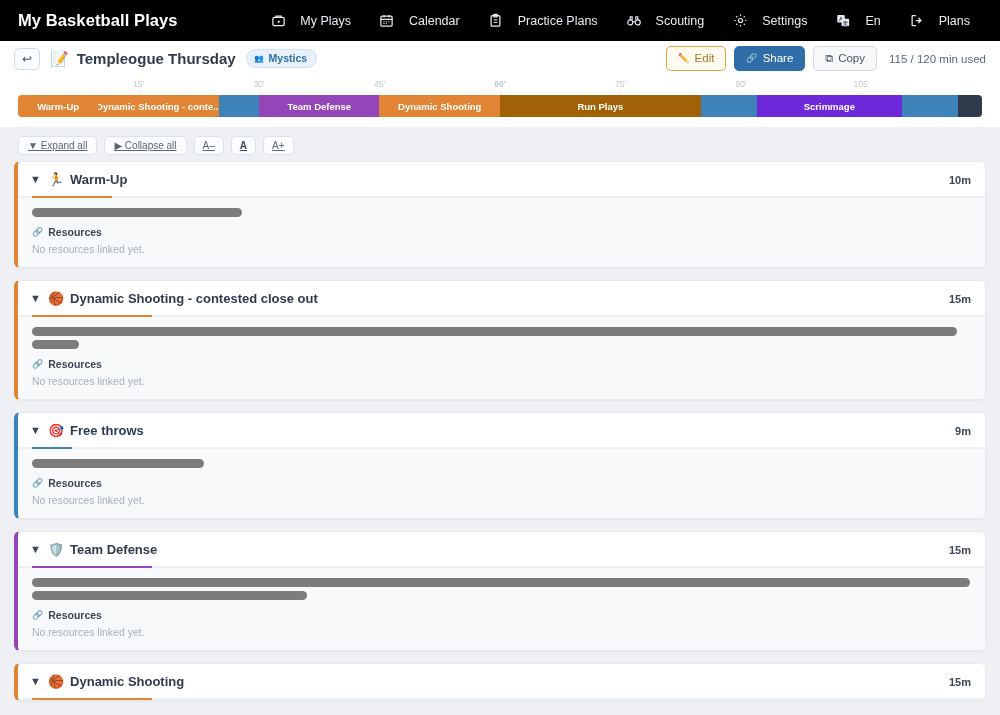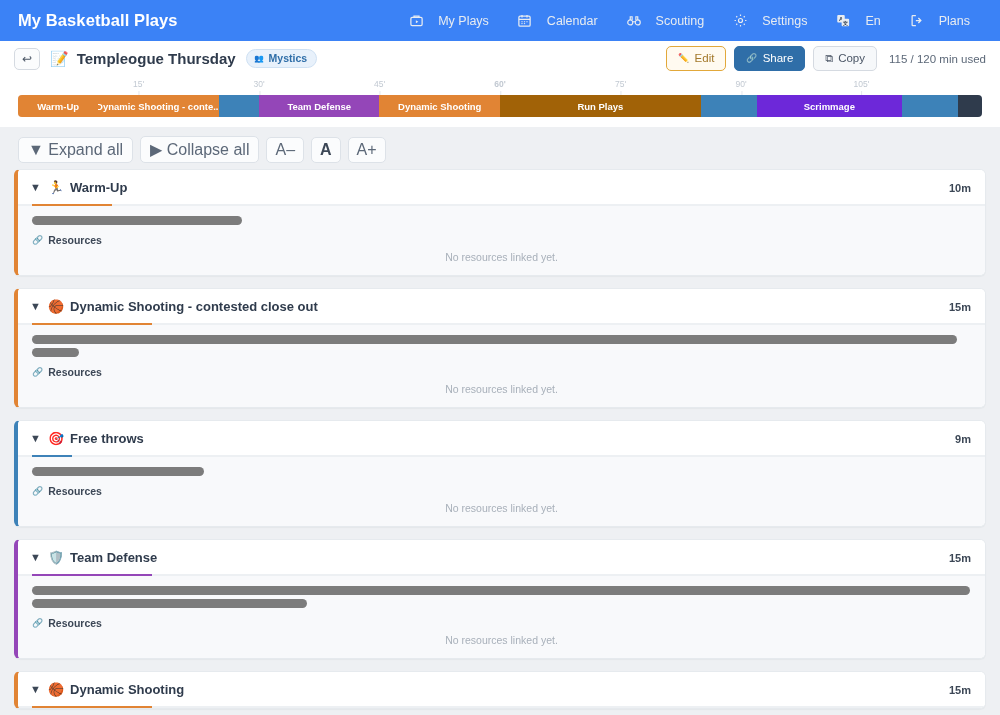--- a/index.html
+++ b/index.html
@@ -9,21 +9,21 @@
     width: 1000px; height: 715px;
     overflow: hidden;
     background: #eef0f3;
     font-family: "Liberation Sans", sans-serif;
     -webkit-font-smoothing: antialiased;
   }
 
   
   .topbar {
     height: 41px;
-    background: #3b82f6;
+    background: #000000;
     display: flex;
     align-items: center;
     padding: 0 16px 0 18px;
     color: #ffffff;
   }
   .brand {
     font-size: 16.5px;
     font-weight: bold;
     letter-spacing: 0.1px;
     color: #ffffff;
@@ -167,25 +167,26 @@
   .controls {
     display: flex;
     align-items: center;
     gap: 7px;
     padding: 9px 18px 6px 18px;
   }
   .ctl {
     border: 1px solid #dde2e8;
     background: #fbfcfd;
     border-radius: 5px;
-    font-size: 16px;
+    font-size: 10px;
     color: #5c6878;
     padding: 3px 9px;
     cursor: pointer;
     white-space: nowrap;
+    text-decoration: underline;
   }
   .ctl.sq { padding: 3px 8px; min-width: 24px; text-align: center; }
   .ctl.mid { font-weight: bold; color: #3c4756; }
 
   
   .blocks {
     padding: 0 14px 14px 14px;
   }
   .card {
     background: #ffffff;
@@ -251,21 +252,20 @@
     gap: 5px;
     font-size: 10.5px;
     font-weight: bold;
     color: #3c4756;
     margin-top: 9px;
   }
   .res-empty {
     font-size: 10.5px;
     color: #a8b0ba;
     margin-top: 5px;
-    text-align: center;
   }
 </style>
 </head>
 <body>
 
 <div class="topbar">
   <div class="brand">My Basketball Plays</div>
   <div class="nav">
 
     <div class="nav-item">
@@ -283,20 +283,30 @@
       <span class="nav-ico">
         <svg width="15" height="15" viewBox="0 0 24 24" fill="none" stroke="#e8ecf1" stroke-width="2">
           <rect x="3" y="5" width="18" height="16" rx="2"></rect>
             <path d="M3 10h18M8 3v4M16 3v4"></path>
           <path d="M7 14h2M11 14h2M15 14h2M7 17h2M11 17h2" stroke-width="1.6"></path>
         </svg>
       </span>
       <span>Calendar</span>
     </div>
 
+    <div class="nav-item">
+      <span class="nav-ico">
+        <svg width="15" height="15" viewBox="0 0 24 24" fill="none" stroke="#e8ecf1" stroke-width="2">
+          <rect x="5" y="4" width="14" height="17" rx="2"></rect>
+          <rect x="9" y="2" width="6" height="4" rx="1"></rect>
+          <path d="M9 11h6M9 15h6" stroke-width="1.6"></path>
+        </svg>
+      </span>
+      <span>Practice Plans</span>
+    </div>
 
     <div class="nav-item">
       <span class="nav-ico">
         <svg width="16" height="15" viewBox="0 0 24 24" fill="none" stroke="#e8ecf1" stroke-width="1.9">
           <circle cx="6" cy="15" r="4"></circle>
             <circle cx="18" cy="15" r="4"></circle>
           <path d="M10 14h4M6 11V6h3v5M18 11V6h-3v5"></path>
         </svg>
       </span>
       <span>Scouting</span>

